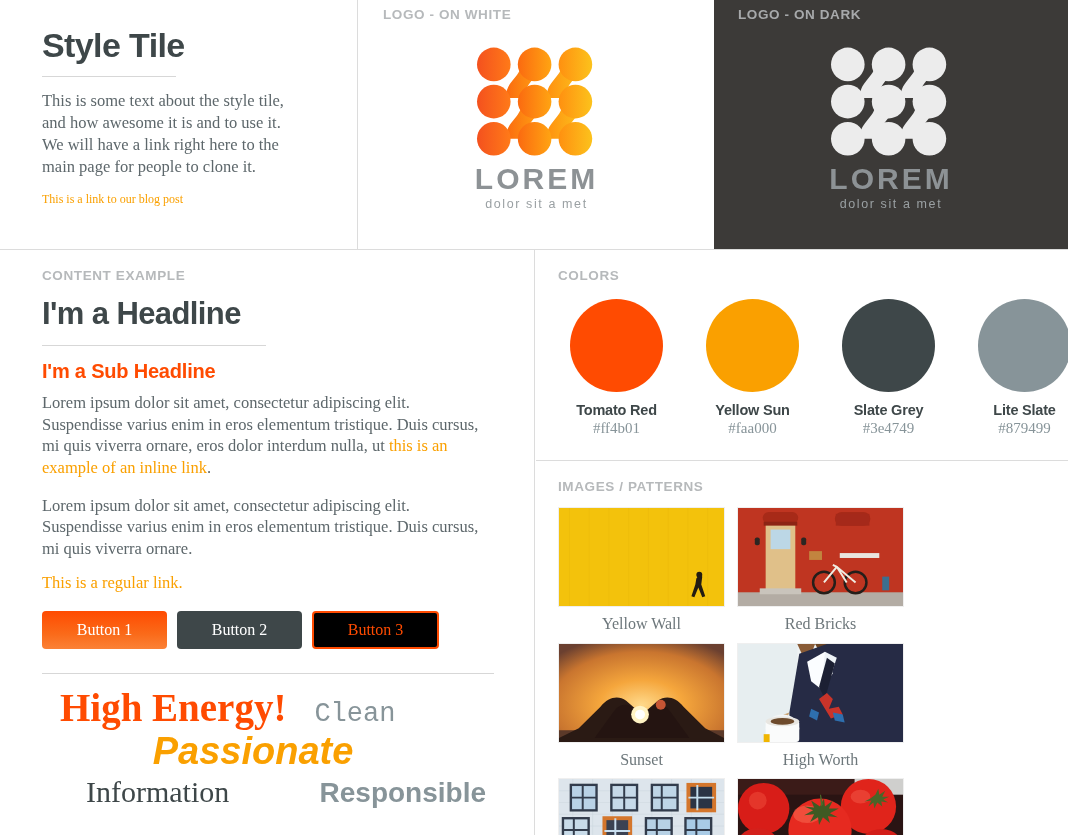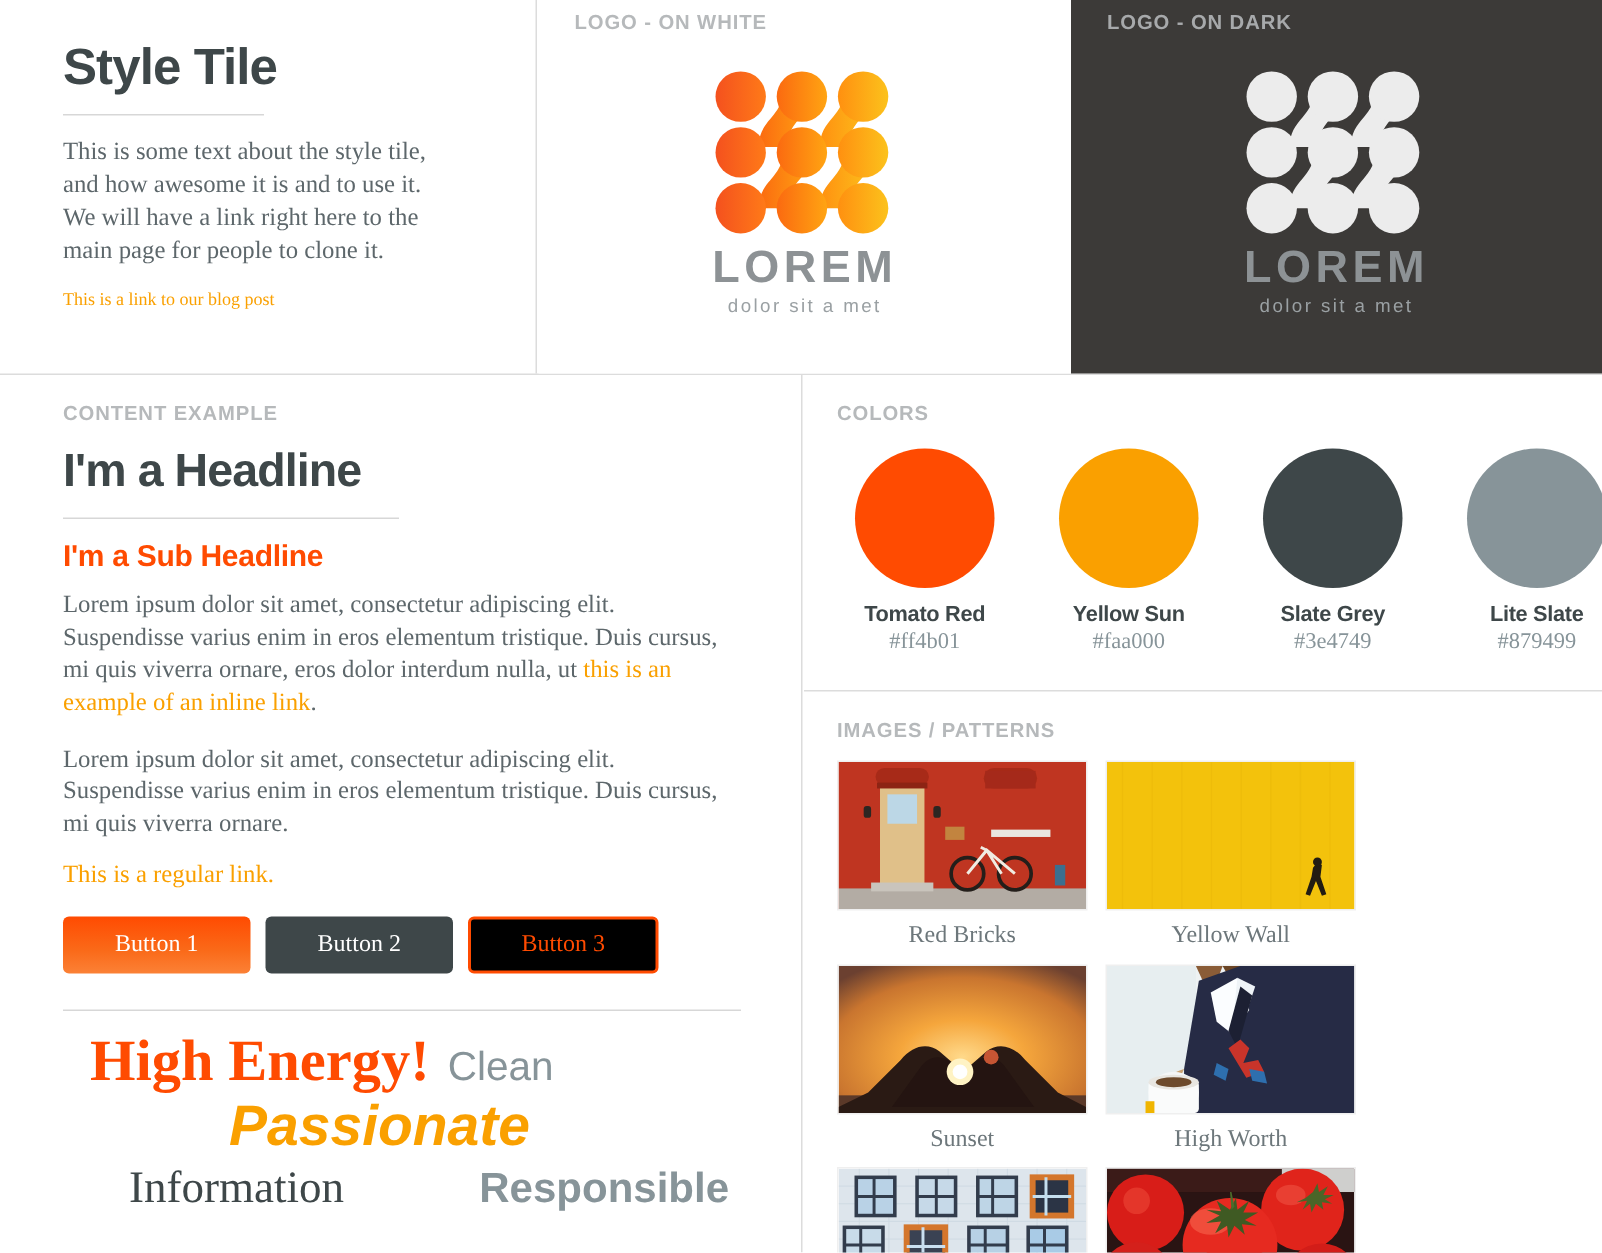--- a/index.html
+++ b/index.html
@@ -195,33 +195,33 @@
 
   .adj-rule {
     width: 452px; height: 1px;
     background: #d7d7d7;
     margin: 24px 0 0 0;
   }
 
   
   .adj-block { margin-top: 14px; width: 452px; }
   .adj-line { display: flex; align-items: baseline; }
-  .adj-r1 { justify-content: flex-start; padding-left: 18px; gap: 12px; }
+  .adj-r1 { justify-content: flex-start; padding-left: 18px; gap: 28px; }
   .adj-r2 { justify-content: center; padding-right: 30px; margin-top: 2px; }
   .adj-r3 { justify-content: space-between; padding: 0 8px 0 44px; margin-top: 2px; gap: 14px; }
 
   .adj-high {
     font-family: "Liberation Serif", serif;
     font-size: 39px;
     font-weight: 700;
     color: #ff4b01;
     line-height: 1.05;
   }
   .adj-clean {
-    font-family: Liberation Sans, sans-serif;
+    font-family: Liberation Mono, monospace;
     font-size: 27px;
     font-weight: 300;
     color: #879499;
     line-height: 1.05;
   }
   .adj-passionate {
     font-family: "Liberation Sans", sans-serif;
     font-size: 38px;
     font-weight: 700;
     font-style: italic;
@@ -454,20 +454,42 @@
       </div>
     </div>
 
     <div class="images-cell">
       <div class="sec-label">IMAGES / PATTERNS</div>
       <div class="img-grid">
 
         <div class="img-card">
           <div class="thumb">
             <svg viewBox="0 0 167 100" preserveAspectRatio="none">
+              <rect width="167" height="100" fill="#f5c20b"></rect>
+              <rect x="0" y="0" width="167" height="100" fill="#f3c20c"></rect>
+              <g fill="#eab80a" opacity="0.5">
+                <rect x="10" y="0" width="1" height="100"></rect>
+                  <rect x="30" y="0" width="1" height="100"></rect>
+                <rect x="50" y="0" width="1" height="100"></rect>
+                  <rect x="70" y="0" width="1" height="100"></rect>
+                <rect x="90" y="0" width="1" height="100"></rect>
+                  <rect x="110" y="0" width="1" height="100"></rect>
+                <rect x="130" y="0" width="1" height="100"></rect>
+                  <rect x="150" y="0" width="1" height="100"></rect>
+              </g>
+              <path d="M139 72 l3 -4 l3 2 l-1 8 l4 12 l-3 1 l-4 -10 l-4 10 l-3 -1 l4 -12 z" fill="#221c12"></path>
+              <circle cx="142" cy="68" r="3" fill="#221c12"></circle>
+            </svg>
+          </div>
+          <div class="img-caption">Yellow Wall</div>
+        </div>
+
+        <div class="img-card">
+          <div class="thumb">
+            <svg viewBox="0 0 167 100" preserveAspectRatio="none">
               <rect width="167" height="100" fill="#b8311f"></rect>
               <rect y="0" width="167" height="86" fill="#bf3521"></rect>
               <rect x="0" y="86" width="167" height="14" fill="#b3aca4"></rect>
               <rect x="25" y="4" width="36" height="12" rx="6" fill="#a72a18"></rect>
               <rect x="98" y="4" width="36" height="14" rx="7" fill="#a72a18"></rect>
               <rect x="99" y="6" width="34" height="12" fill="#a5291a"></rect>
               <rect x="28" y="16" width="30" height="70" fill="#e0c089"></rect>
               <rect x="33" y="22" width="20" height="20" fill="#bcd7e6"></rect>
               <rect x="26" y="14" width="34" height="4" fill="#8d2414"></rect>
               <rect x="22" y="82" width="42" height="6" fill="#c9c4bc"></rect>
@@ -475,42 +497,20 @@
               <rect x="64" y="30" width="5" height="8" rx="2" fill="#2c2622"></rect>
               <rect x="72" y="44" width="13" height="9" fill="#c2843f"></rect>
               <rect x="103" y="46" width="40" height="5" fill="#e9e6e0"></rect>
               <circle cx="87" cy="76" r="11" fill="none" stroke="#241e1a" stroke-width="2.5"></circle>
               <circle cx="119" cy="76" r="11" fill="none" stroke="#241e1a" stroke-width="2.5"></circle>
               <path d="M87 76 L100 60 L119 76 M100 60 L110 76 M100 60 L96 58" stroke="#f0ece2" stroke-width="2" fill="none"></path>
               <rect x="146" y="70" width="7" height="14" fill="#3c6f8f"></rect>
             </svg>
           </div>
           <div class="img-caption">Red Bricks</div>
-        </div>
-
-        <div class="img-card">
-          <div class="thumb">
-            <svg viewBox="0 0 167 100" preserveAspectRatio="none">
-              <rect width="167" height="100" fill="#f5c20b"></rect>
-              <rect x="0" y="0" width="167" height="100" fill="#f3c20c"></rect>
-              <g fill="#eab80a" opacity="0.5">
-                <rect x="10" y="0" width="1" height="100"></rect>
-                  <rect x="30" y="0" width="1" height="100"></rect>
-                <rect x="50" y="0" width="1" height="100"></rect>
-                  <rect x="70" y="0" width="1" height="100"></rect>
-                <rect x="90" y="0" width="1" height="100"></rect>
-                  <rect x="110" y="0" width="1" height="100"></rect>
-                <rect x="130" y="0" width="1" height="100"></rect>
-                  <rect x="150" y="0" width="1" height="100"></rect>
-              </g>
-              <path d="M139 72 l3 -4 l3 2 l-1 8 l4 12 l-3 1 l-4 -10 l-4 10 l-3 -1 l4 -12 z" fill="#221c12"></path>
-              <circle cx="142" cy="68" r="3" fill="#221c12"></circle>
-            </svg>
-          </div>
-          <div class="img-caption">Yellow Wall</div>
         </div>
 
         <div class="img-card">
           <div class="thumb">
             <svg viewBox="0 0 167 100" preserveAspectRatio="none">
               <defs>
                 <radialGradient id="sunGrad" cx="0.5" cy="0.62" r="0.72">
                   <stop offset="0" stop-color="#ffd98a"></stop>
                   <stop offset="0.35" stop-color="#f5a63c"></stop>
                   <stop offset="0.75" stop-color="#c9752f"></stop>

